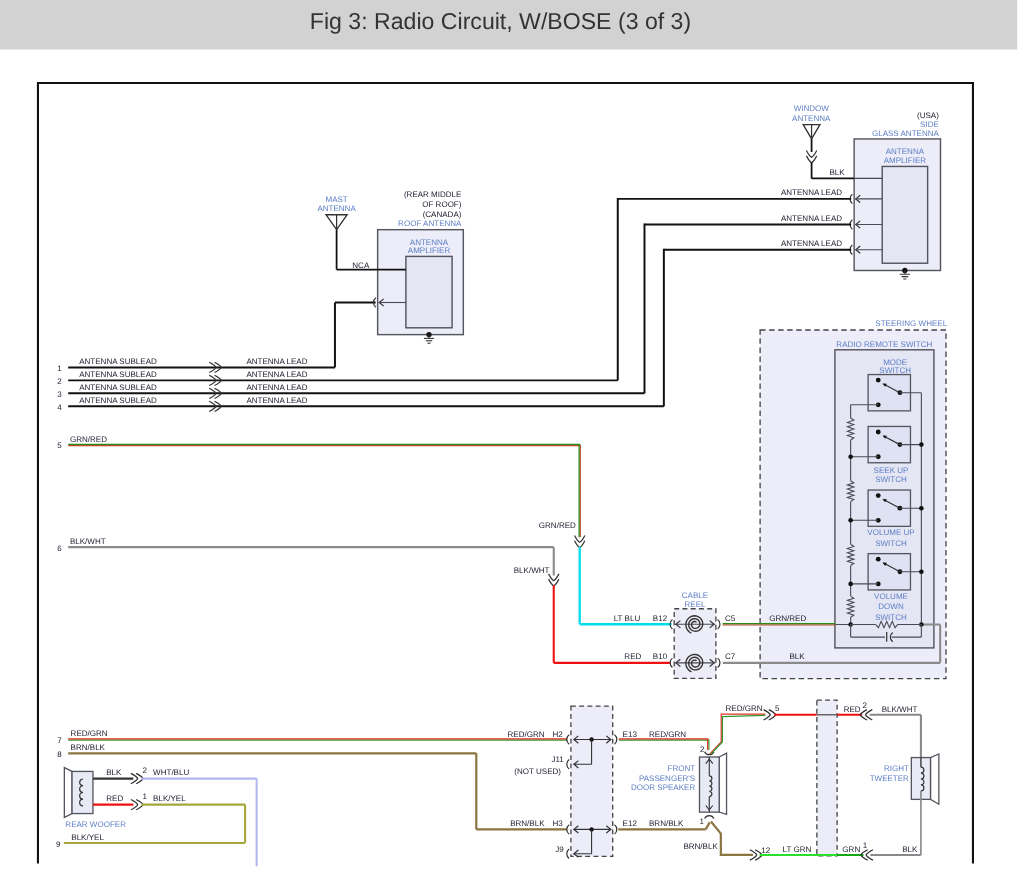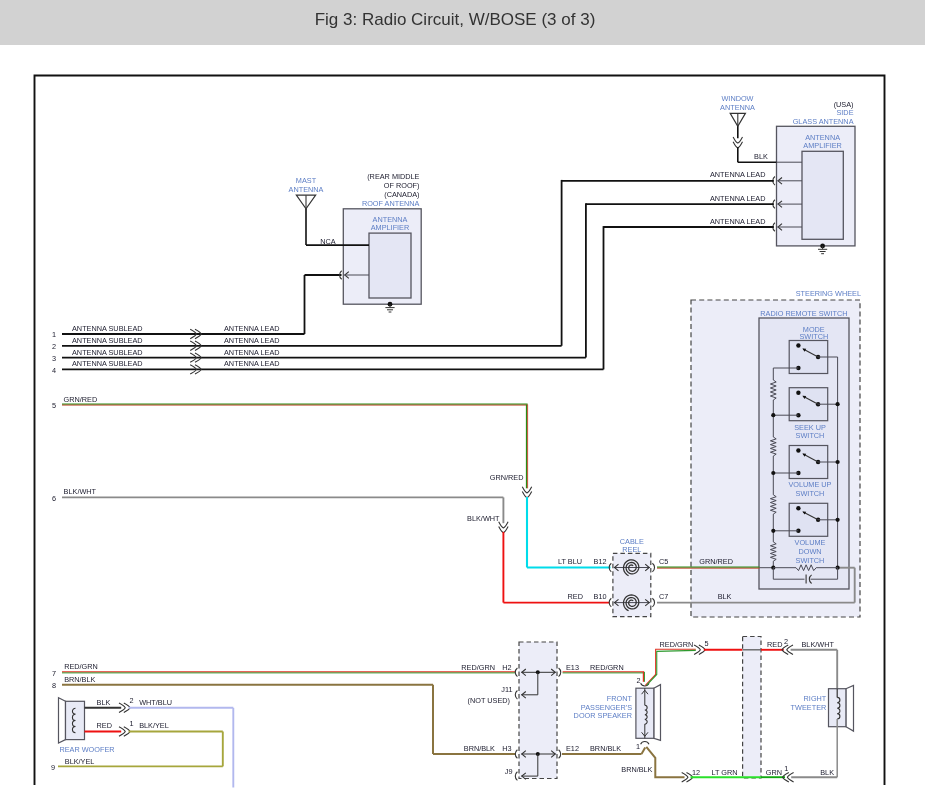--- a/index.html
+++ b/index.html
@@ -1,20 +1,20 @@
 <!DOCTYPE html>
 <html><head><meta charset="utf-8">
 <style>
 html,body{margin:0;padding:0;background:#ffffff;}
 svg{display:block;font-family:"Liberation Sans",sans-serif;}
 .hd{font-family:"Liberation Sans",sans-serif;}
 </style></head>
 <body>
 <div class="hd" style="width:925px;height:45px;background:#d2d2d2;position:relative;">
-<div style="position:absolute;left:0;right:25px;top:0;height:39px;display:flex;align-items:center;justify-content:center;font-size:17px;color:#333333;padding-left:10px;">Fig 3: Radio Circuit, W/BOSE (3 of 3)</div>
+<div style="position:absolute;left:0;right:25px;top:0;height:39px;display:flex;align-items:center;justify-content:center;font-size:21px;color:#333333;padding-left:10px;">Fig 3: Radio Circuit, W/BOSE (3 of 3)</div>
 </div>
 <svg width="925" height="760" viewBox="0 45 925 760">
 <polyline points="34.5,785 34.5,75.5 884.5,75.5 884.5,785" fill="none" stroke="#111" stroke-width="1.9" stroke-linejoin="miter"></polyline>
 <rect x="343.3" y="208.8" width="77.9" height="95.4" fill="#ecedf8" stroke="#55555f" stroke-width="1.3"></rect>
 <rect x="369" y="233.1" width="42" height="64.9" fill="#e4e6f4" stroke="#55555f" stroke-width="1.3"></rect>
 <text x="419.5" y="178.8" font-size="7.3" fill="#222233" text-anchor="end" font-weight="normal">(REAR MIDDLE</text>
 <text x="419.5" y="188.2" font-size="7.3" fill="#222233" text-anchor="end" font-weight="normal">OF ROOF)</text>
 <text x="419.5" y="197.4" font-size="7.3" fill="#222233" text-anchor="end" font-weight="normal">(CANADA)</text>
 <text x="419.5" y="205.6" font-size="7.3" fill="#5d7ec5" text-anchor="end" font-weight="normal">ROOF ANTENNA</text>
 <text x="390" y="222.4" font-size="7.3" fill="#5d7ec5" text-anchor="middle" font-weight="normal">ANTENNA</text>

